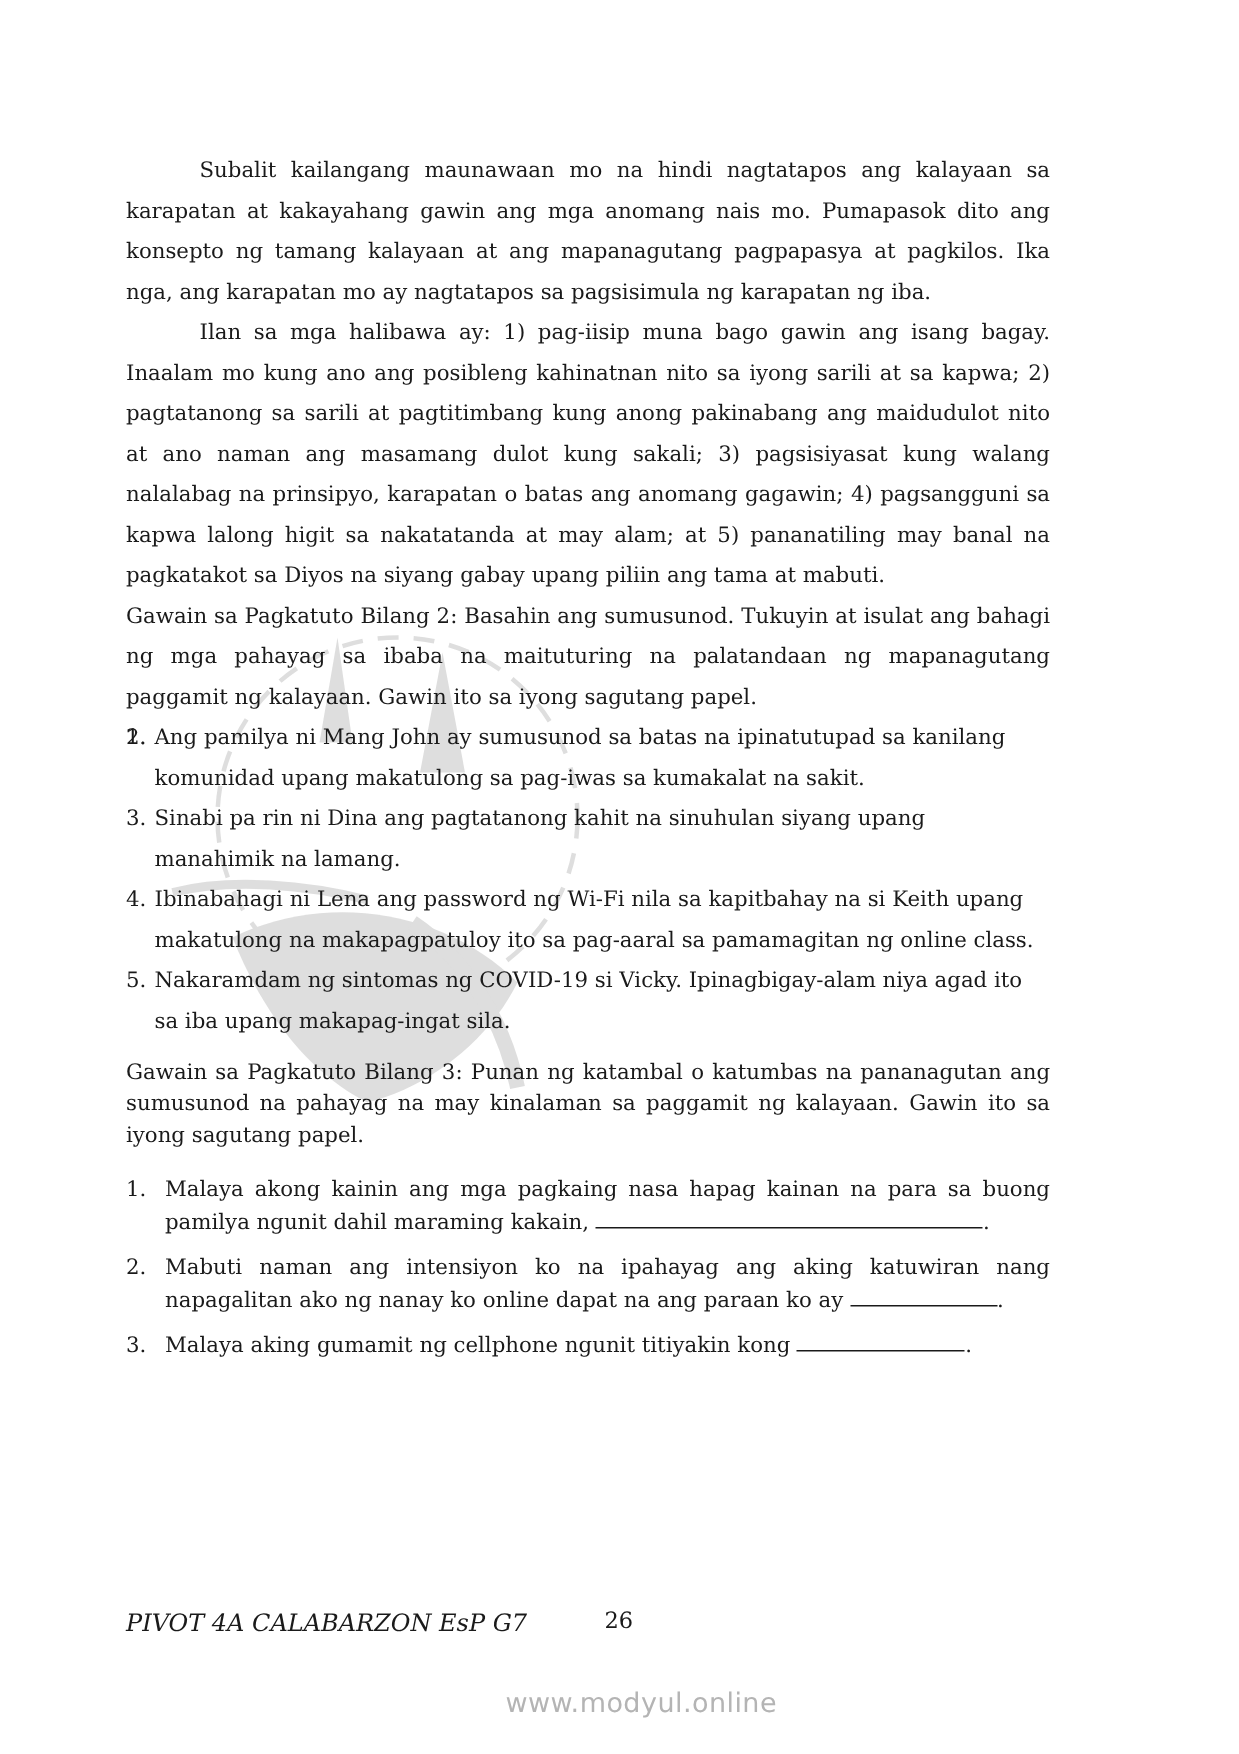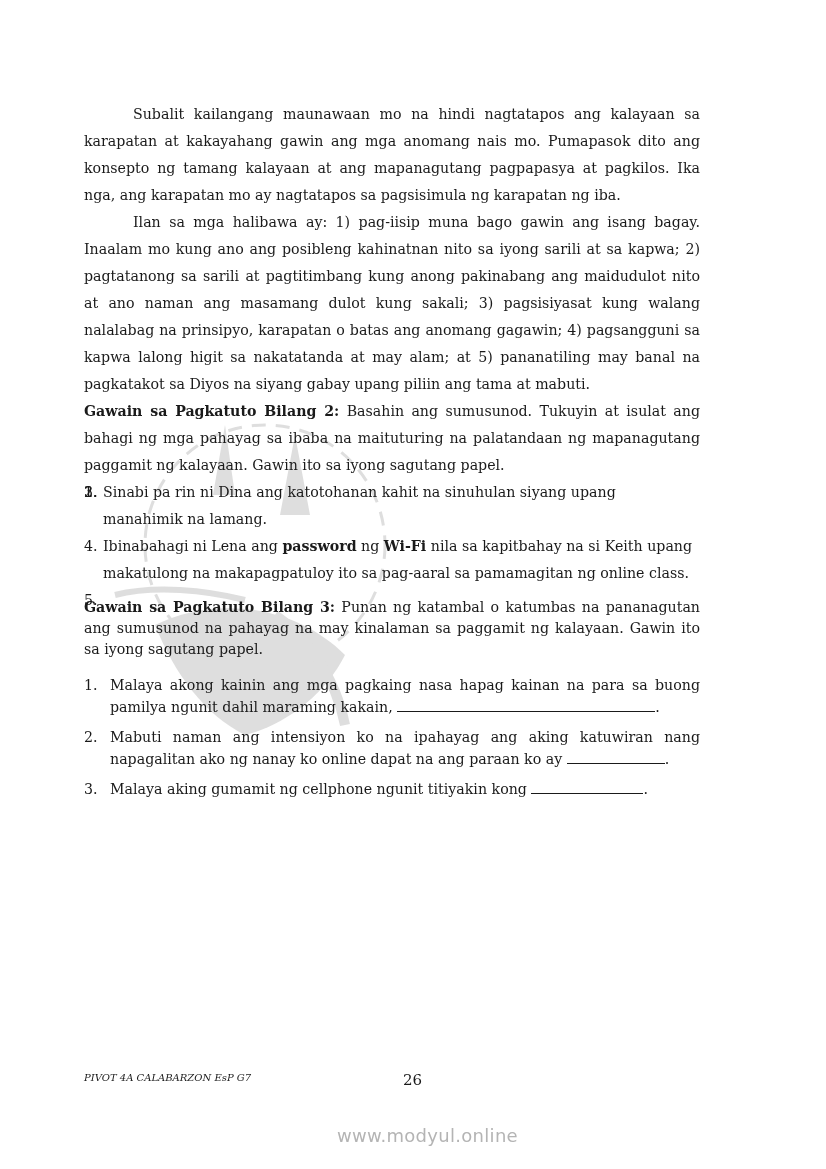--- a/index.html
+++ b/index.html
@@ -4,30 +4,30 @@
   <style>
     html, body { margin: 0; padding: 0; background: #ffffff; }
     body { width: 826px; height: 1169px; position: relative; overflow: hidden; color: #1a1a1a;
            font-family: "DejaVu Serif", "Liberation Serif", serif; }
     .page { position: absolute; left: 0; top: 0; width: 672px; height: 1169px; }
     .watermark { position: absolute; left: 95px; top: 395px; width: 320px; height: 360px; opacity: 0.28; z-index: 0; }
     .content { position: absolute; left: 84px; top: 101px; width: 616px; z-index: 1; font-size: 14.2px; }
     .p { margin: 0; line-height: 27px; text-align: justify; }
     .indent { text-indent: 49px; }
     .h-block { margin: 0; line-height: 27px; text-align: justify; }
-    .b { font-weight: bold; }
+    .b { font-weight: normal; }
     ol.list2 { list-style: none; margin: 0; padding: 0; }
     ol.list2 li { position: relative; padding-left: 19px; line-height: 27px; }
     ol.list2 li .num { position: absolute; left: 0; top: 0; }
     .act3 { margin-top: 10px; line-height: 21px; text-align: justify; }
     ol.list3 { list-style: none; margin: 10px 0 0 0; padding: 0; }
     ol.list3 li { position: relative; padding-left: 26px; line-height: 22px; text-align: justify; margin-bottom: 8px; }
     ol.list3 li .num { position: absolute; left: 0; top: 0; }
     .blank { display: inline-block; border-bottom: 1px solid #1a1a1a; height: 14px; vertical-align: baseline; }
-    .footer { position: absolute; left: 84px; top: 1072px; font-style: italic; font-size: 10px; z-index: 1; }
+    .footer { position: absolute; left: 84px; top: 1072px; font-style: italic; font-size: 16px; z-index: 1; }
     .pageno { position: absolute; left: 403px; top: 1071px; font-size: 15px; z-index: 1; }
     .site { position: absolute; left: 337px; top: 1125px; font-family: "DejaVu Sans", sans-serif; font-size: 18px; color: #b4b4b4; letter-spacing: 0.3px; z-index: 1; }
   </style>
 </head>
 <body>
 
 <div class="page">
 
   <svg class="watermark" viewBox="0 0 320 360">
     <circle cx="170" cy="150" r="120" fill="none" stroke="#8a8a8a" stroke-width="3" stroke-dasharray="14 10"></circle>
@@ -45,31 +45,33 @@
     <p class="h-block">
       <span class="b">Gawain sa Pagkatuto Bilang 2:</span><span> Basahin ang sumusunod. Tukuyin at isulat ang bahagi ng mga pahayag sa ibaba na maituturing na palatandaan ng mapanagutang paggamit ng kalayaan. Gawin ito sa iyong sagutang papel.</span>
     </p>
 
     <ol class="list2">
       <li>
         <span class="num">1.</span>
       </li>
       <li>
         <span class="num">2.</span>
+        <span>Ang pamilya ni Mang John ay sumusunod sa batas na ipinatutupad sa kanilang komunidad upang makatulong sa pag-iwas sa kumakalat na sakit.</span>
       </li>
       <li>
         <span class="num">3.</span>
-        <span>Sinabi pa rin ni Dina ang katotohanan kahit na sinuhulan siyang upang manahimik na lamang.</span>
+        <span>Sinabi pa rin ni Dina ang pagtatanong kahit na sinuhulan siyang upang manahimik na lamang.</span>
       </li>
       <li>
         <span class="num">4.</span>
         <span>Ibinabahagi ni Lena ang </span><span class="b">password</span><span> ng </span><span class="b">Wi-Fi</span><span> nila sa kapitbahay na si Keith upang makatulong na makapagpatuloy ito sa pag-aaral sa pamamagitan ng online class.</span>
       </li>
       <li>
         <span class="num">5.</span>
+        <span>Nakaramdam ng sintomas ng COVID-19 si Vicky. Ipinagbigay-alam niya agad ito sa iba upang makapag-ingat sila.</span>
       </li>
     </ol>
 
     <p class="act3">
       <span class="b">Gawain sa Pagkatuto Bilang 3:</span><span> Punan ng katambal o katumbas na pananagutan ang sumusunod na pahayag na may kinalaman sa paggamit ng kalayaan. Gawin ito sa iyong sagutang papel.</span>
     </p>
 
     <ol class="list3">
       <li>
         <span class="num">1.</span>

